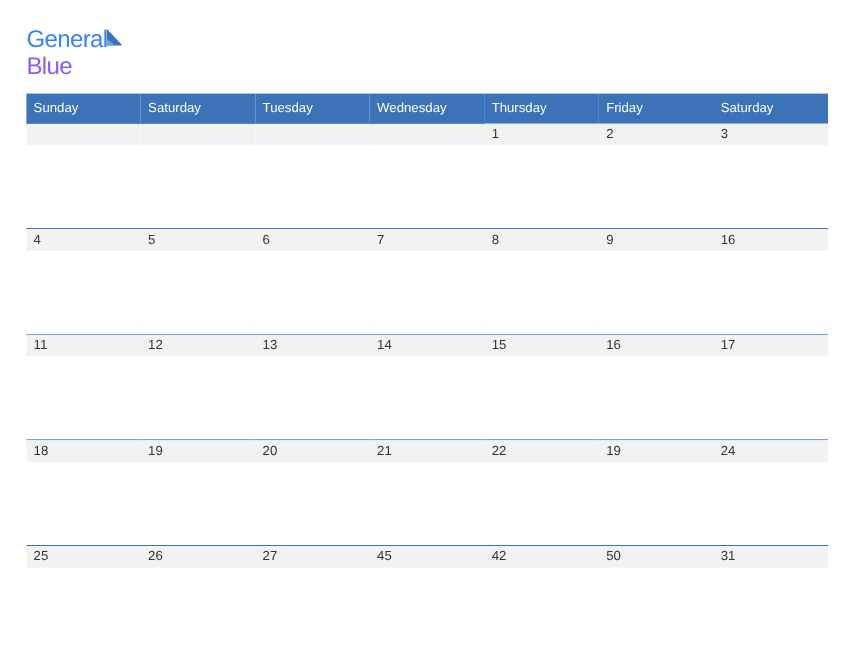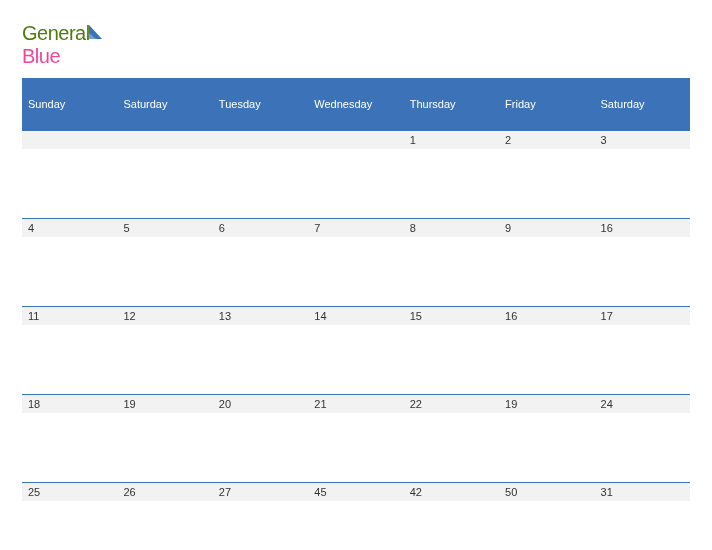--- a/index.html
+++ b/index.html
@@ -22,22 +22,22 @@
     align-items: center;
     gap: 2px;
     margin-top: 4px;
   }
   .logo-text {
     font-size: 20px;
     font-weight: 400;
     color: #444;
     letter-spacing: -0.5px;
   }
-  .logo-text .general { color: #4d7c0f; }
-  .logo-text .blue { color: #ec4899; font-weight: 500; }
+  .logo-text .general { color: #3b82f6; }
+  .logo-text .blue { color: #8b5cf6; font-weight: 500; }
   .logo-icon {
     display: inline-block;
     margin-left: -2px;
     margin-bottom: -2px;
   }
   .title {
     font-size: 34px;
     font-weight: 400;
     color: #333;
     letter-spacing: -0.5px;
@@ -45,21 +45,21 @@
   .calendar {
     width: 100%;
     border-collapse: collapse;
   }
   .dayhead {
     background: #3b72b8;
     color: #fff;
     font-size: 11px;
     font-weight: 400;
     text-align: left;
-    padding: 20px 6px;
+    padding: 6px 6px;
     width: 14.285%;
   }
   .daycell {
     height: 88px;
     vertical-align: top;
     border-top: 1px solid #3b72b8;
     background: #f2f2f2;
     position: relative;
     padding: 0;
   }

